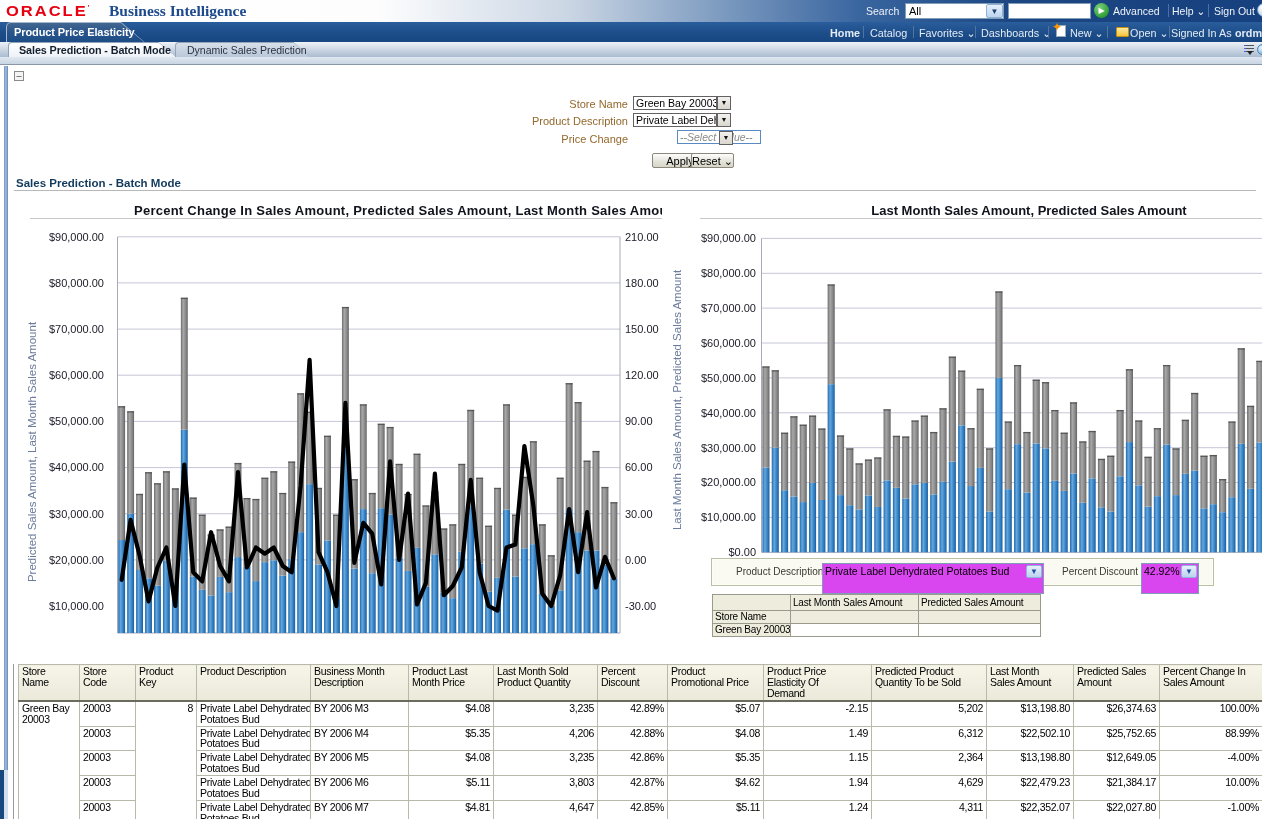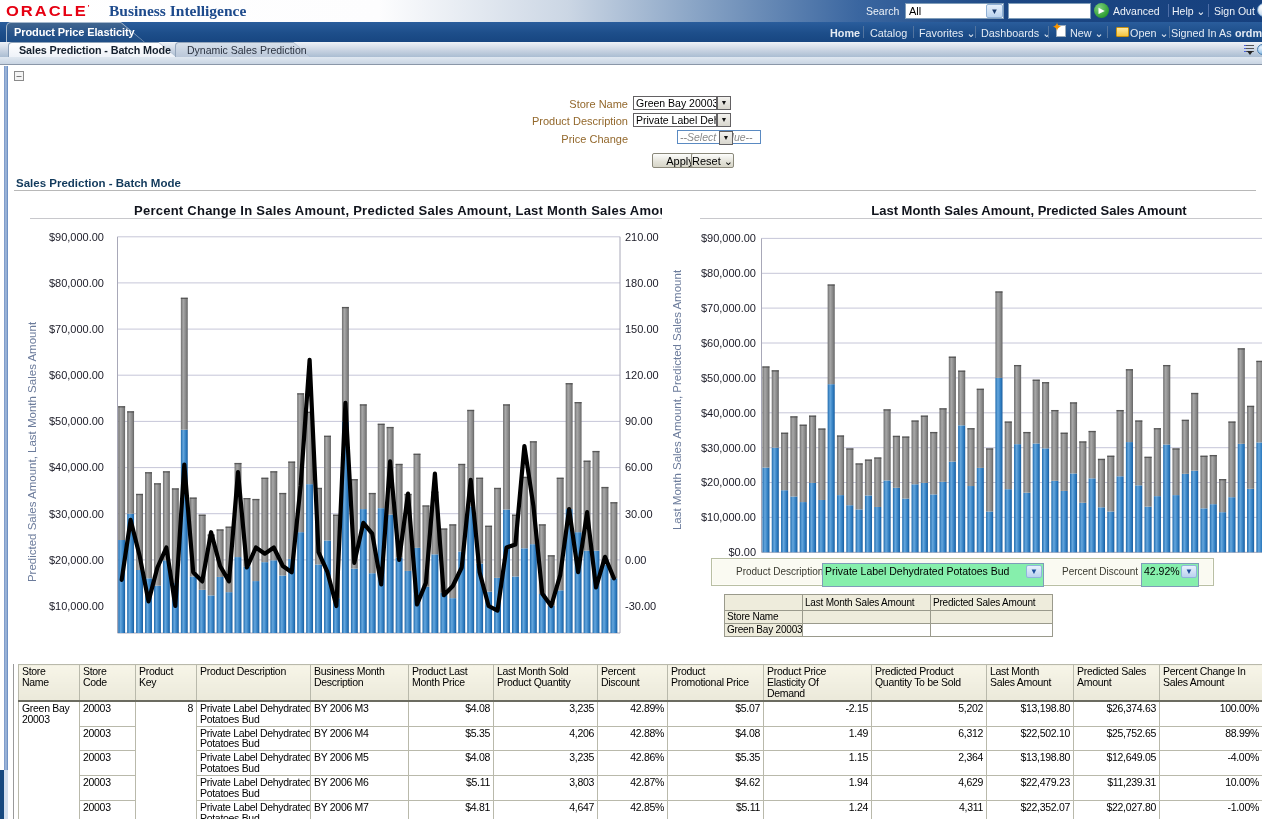--- a/index.html
+++ b/index.html
@@ -52,24 +52,24 @@
 
 .flabel { color:#93682c; font-size:11px; text-align:right; width:140px; white-space:nowrap; }
 .fsel { background:#fff; border:1px solid #636163; font-size:10.5px; color:#000; padding:0 2px; height:14px; line-height:12px; overflow:hidden; white-space:nowrap; }
 .fbtn { background:linear-gradient(#f2f1ee,#d9d7ce); border:1px solid #636163; width:14px; height:14px; font-size:7px; text-align:center; line-height:12px; color:#111; }
 .pbtn { background:linear-gradient(#fdfdfc,#e3e2d8 60%,#d7d5c8); border:1px solid #8a887a; border-radius:2px; font-size:11px; color:#000; text-align:center; height:15px; line-height:14px; }
 #heading { left:16px; top:177px; font-size:11.5px; font-weight:bold; color:#123a5c; }
 #headline { left:14px; top:190px; width:1242px; height:1px; background:#b8b8b8; }
 
 #midpanel { left:711px; top:558px; width:503px; height:28px; border:1px solid #b9bfa4; box-shadow:inset 0 0 0 1px #fdfdf6; background:#fafaf2; }
 .mlabel { font-size:10px; color:#3a3a30; white-space:nowrap; }
-.xpsel { background:#86efac; border:1px solid #7f9db9; font-size:10.5px; color:#000; height:24px; line-height:15px; padding:0 2px; overflow:hidden; }
+.xpsel { background:#d946ef; border:1px solid #7f9db9; font-size:10.5px; color:#000; height:31px; line-height:15px; padding:0 2px; overflow:hidden; }
 .xparr { position:absolute; right:1px; top:1px; width:16px; height:13px; background:linear-gradient(#e8f1fc,#bad2ef); border:1px solid #90b4dd; border-radius:2px; color:#1c4f9c; font-size:8px; line-height:12px; text-align:center; }
 
-#stable { left:712px; top:594px; border-collapse:collapse; table-layout:fixed; width:329px;margin-left:12px; }
+#stable { left:712px; top:594px; border-collapse:collapse; table-layout:fixed; width:329px; }
 #stable td { border:1px solid #9a9a8c; font-size:10px; line-height:12px; letter-spacing:-0.2px; color:#000; padding:0 2px; height:12px; white-space:nowrap; overflow:hidden; }
 .beige { background:#eeecdc; }
 
 #btable { left:18px; top:664px; width:1244px; border-collapse:collapse; table-layout:fixed; }
 #btable td { border:1px solid #b9b9ab; font-size:10.5px; line-height:10.9px; color:#000; padding:1px 3px; vertical-align:top; overflow:hidden; letter-spacing:-0.3px; white-space:nowrap; }
 #btable tr.hdr td { background:linear-gradient(#f7f5e8,#ebe9da); border-bottom:2px solid #6b6b60; vertical-align:top; }
 #btable td.num { text-align:right; }
 </style>
 </head>
 <body>
@@ -677,21 +677,21 @@
 <td>20003</td>
         <td>Private Label Dehydrated<br>Potatoes Bud</td>
         <td>BY 2006 M6</td>
         <td class="num">$5.11</td>
         <td class="num">3,803</td>
         <td class="num">42.87%</td>
         <td class="num">$4.62</td>
         <td class="num">1.94</td>
         <td class="num">4,629</td>
         <td class="num">$22,479.23</td>
-        <td class="num">$11,239.31</td>
+        <td class="num">$21,384.17</td>
         <td class="num">10.00%</td>
 </tr>
 <tr style="height:24.6px;">
 <td>20003</td>
         <td>Private Label Dehydrated<br>Potatoes Bud</td>
         <td>BY 2006 M7</td>
         <td class="num">$4.81</td>
         <td class="num">4,647</td>
         <td class="num">42.85%</td>
         <td class="num">$5.11</td>

